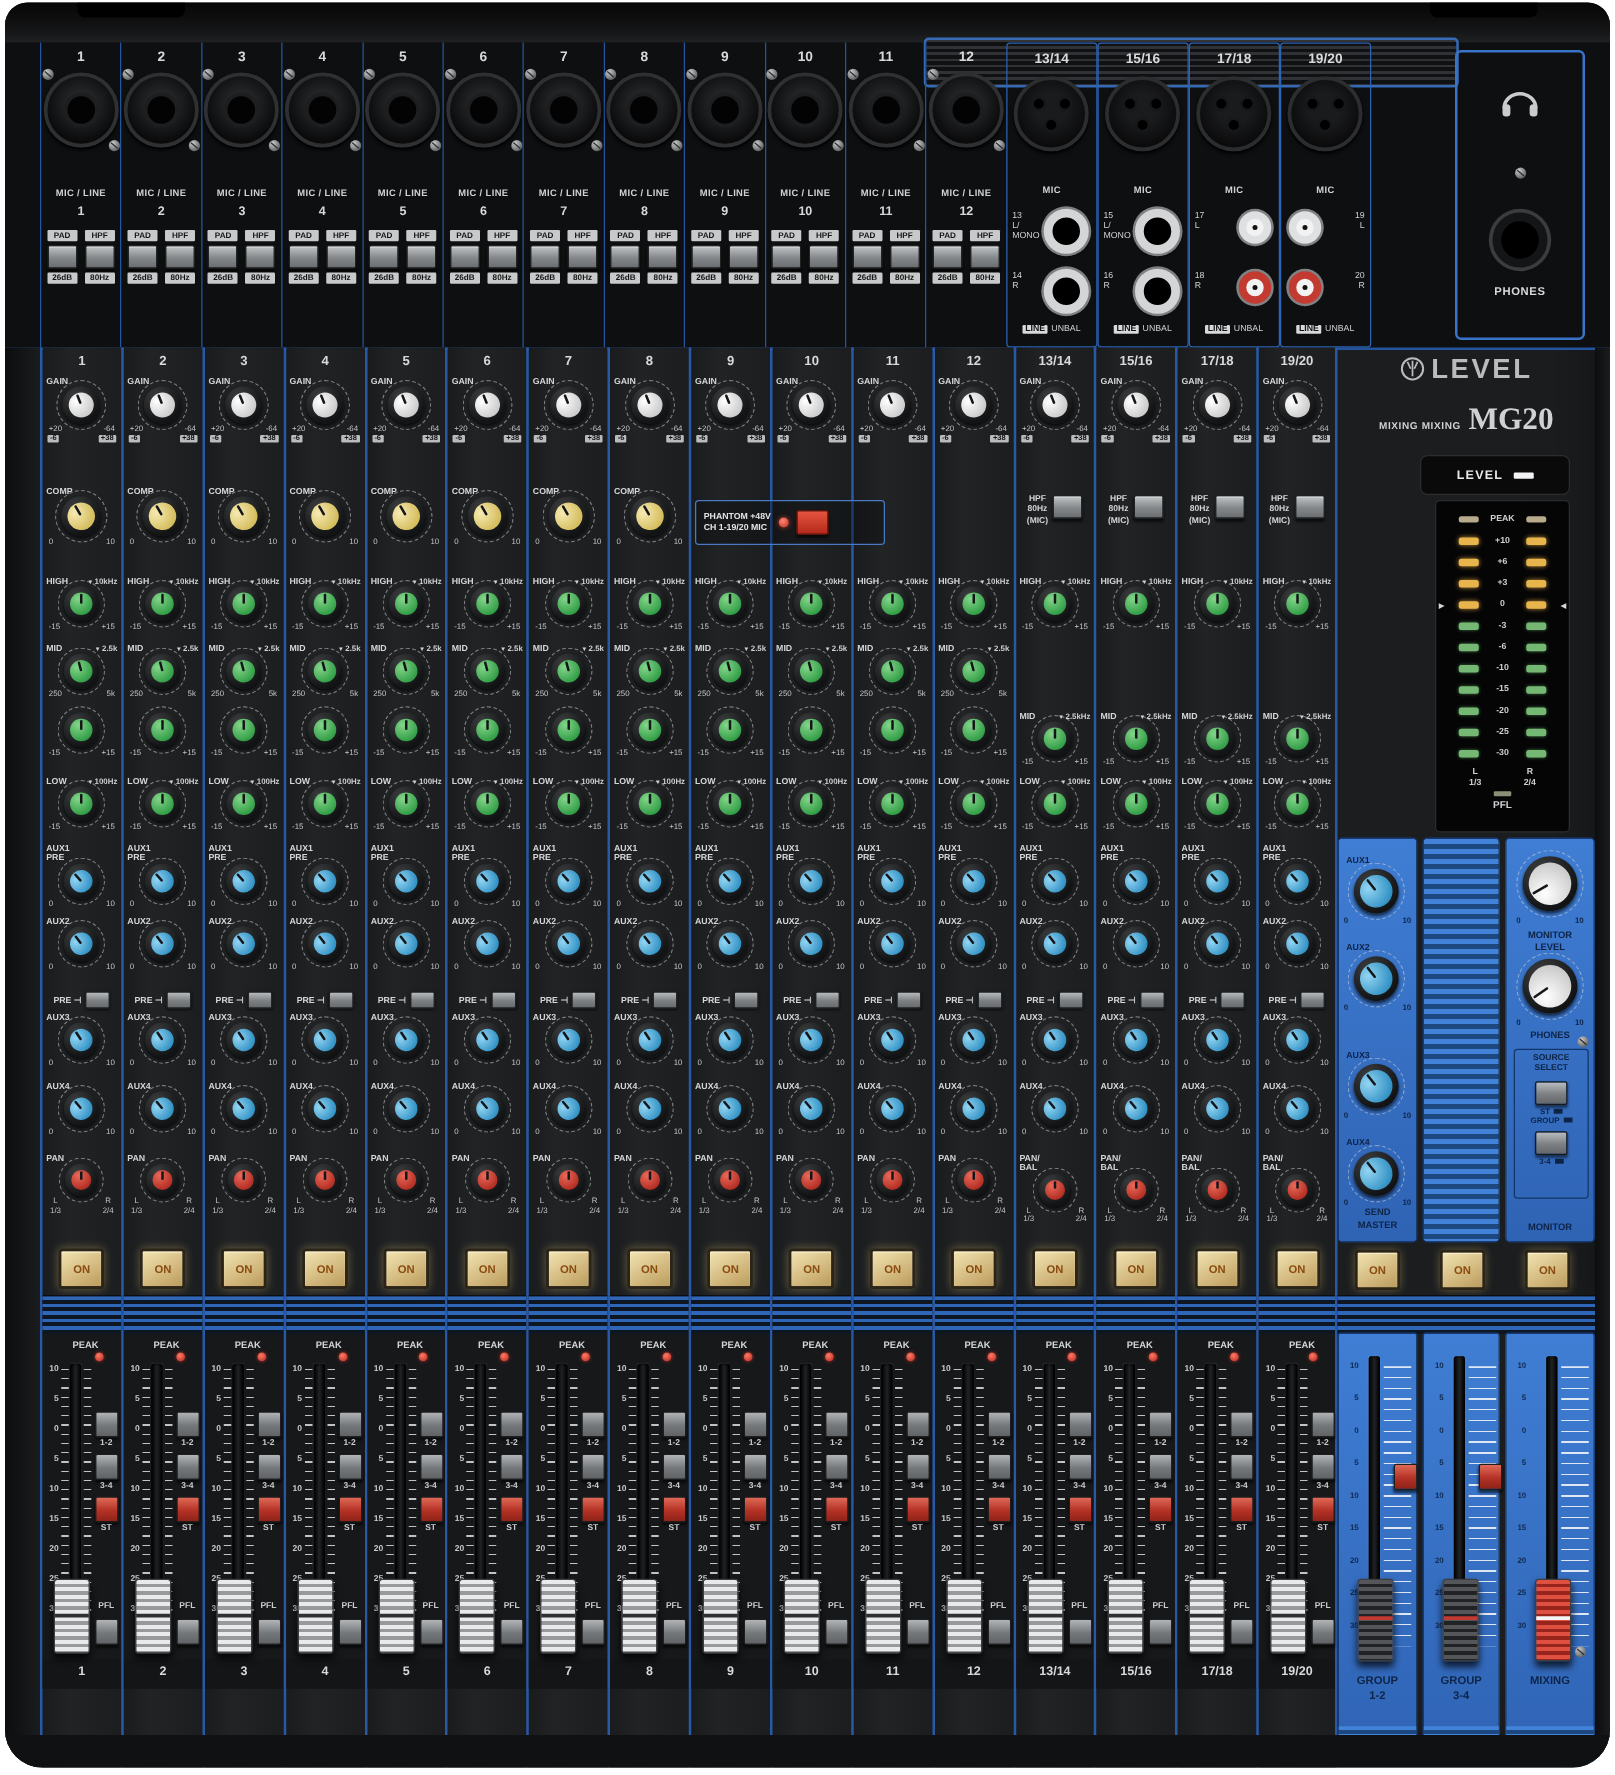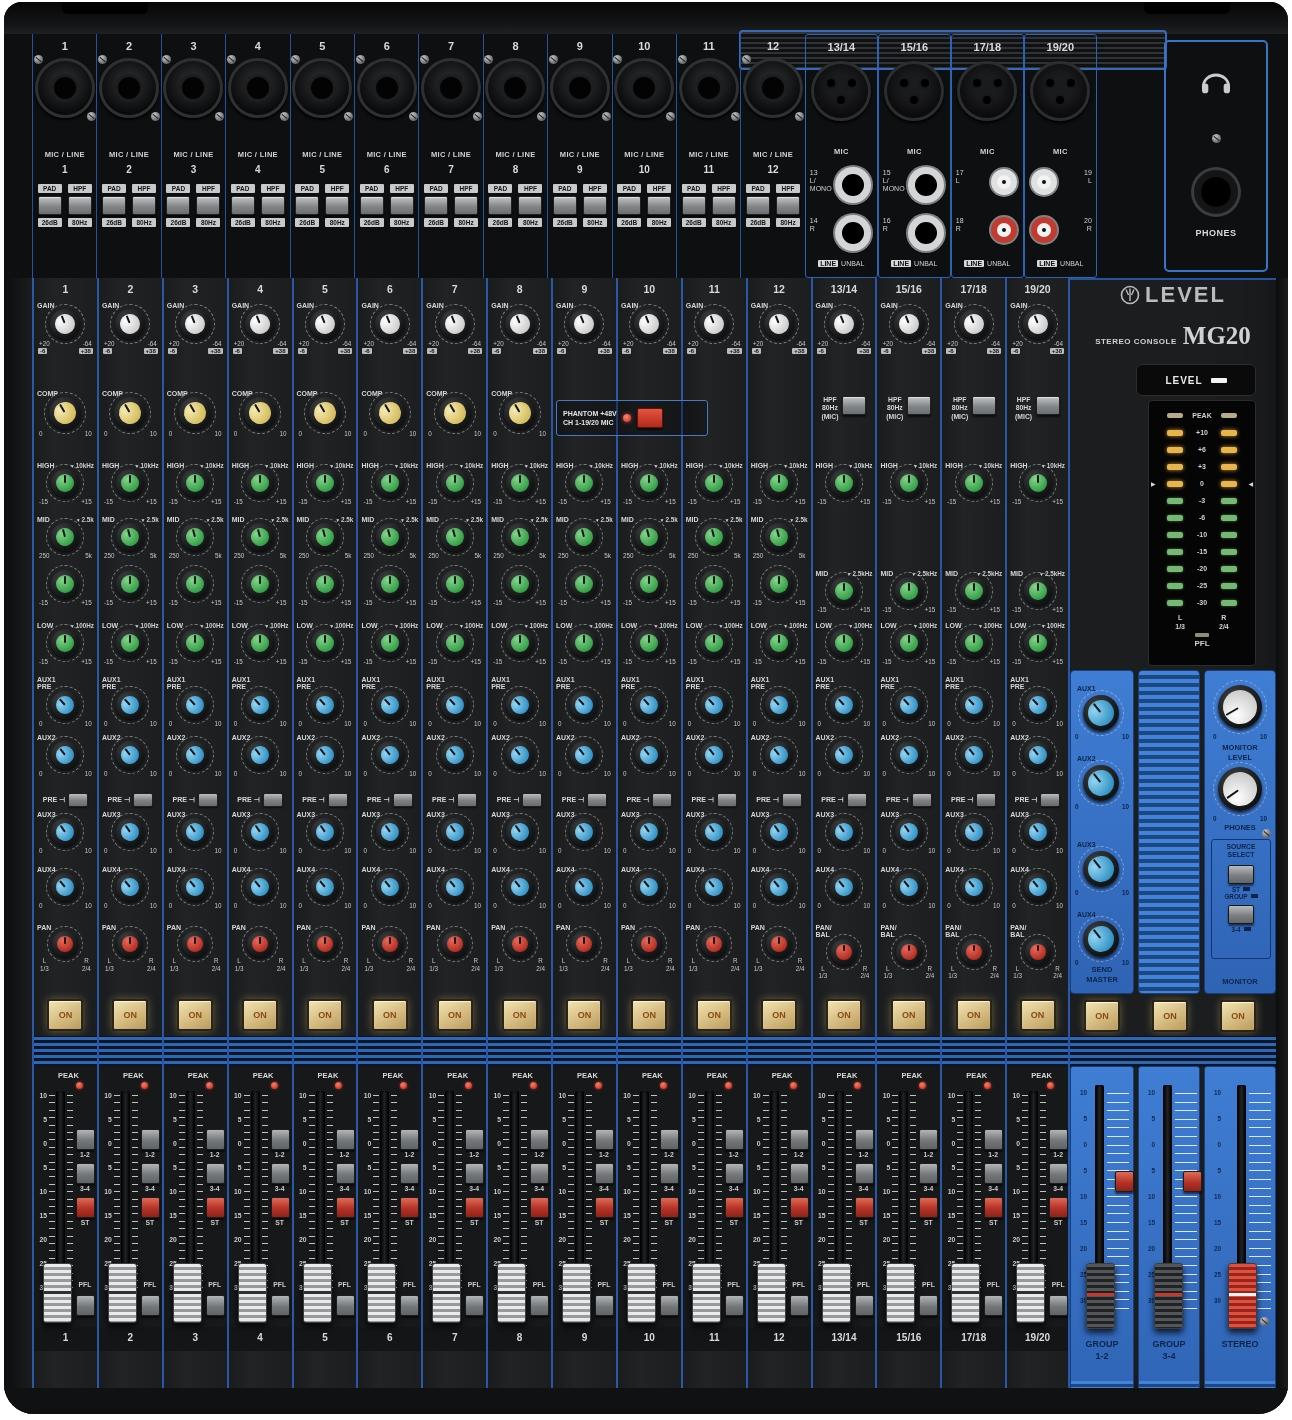--- a/index.html
+++ b/index.html
@@ -3697,21 +3697,21 @@
 
   <div id="master">
     <div id="logorow">
       <svg width="20" height="20" viewBox="0 0 20 20">
         <circle cx="10" cy="10" r="8.5" fill="none" stroke="#b9bbbd" stroke-width="1.6"></circle>
         <path d="M10 3.5 V16 M6 4.5 L8.5 10 M14 4.5 L11.5 10" stroke="#b9bbbd" stroke-width="1.4" fill="none"></path>
       </svg>
       <span>LEVEL</span>
     </div>
     <div id="modelrow">
-      <span class="mc">STEREO CONSOLE</span><span class="mg">MG20</span>
+      <span class="mc">MIXING MIXING</span><span class="mg">MG20</span>
     </div>
     <div id="powerbtn">
       <span>LEVEL</span>
         <i></i>
     </div>
     <div id="meter">
         <div class="mrow" style="margin-top: 6px;">
           <div class="mled dim"></div>
           <span class="mlab" style="white-space: pre-line;">PEAK</span>
           <div class="mled dim"></div>
@@ -3925,19 +3925,19 @@
             <span style="white-space: pre-line; top: 126px;">10</span>
             <span style="white-space: pre-line; top: 152px;">15</span>
             <span style="white-space: pre-line; top: 178px;">20</span>
             <span style="white-space: pre-line; top: 204px;">25</span>
             <span style="white-space: pre-line; top: 230px;">30</span>
           </div>
           <div class="gtick" style="left: 44px; top: 26px; height: 224px;"></div>
           <div class="ftrack" style="left: 32px; top: 18px; width: 9px; height: 240px;"></div>
           <div class="fcap red" style="left: 23px; top: 196px; width: 27px; height: 64px;"></div>
           <div class="screw" style="right: 6px; top: 250px;"></div>
-          <span class="glabel" style="white-space: pre-line; top: 272px;">STEREO</span>
+          <span class="glabel" style="white-space: pre-line; top: 272px;">MIXING</span>
           <div class="grib"></div>
         </div>
       </div>
   </div>
   <div id="footer"></div>
 </div>
 
 </body></html>

